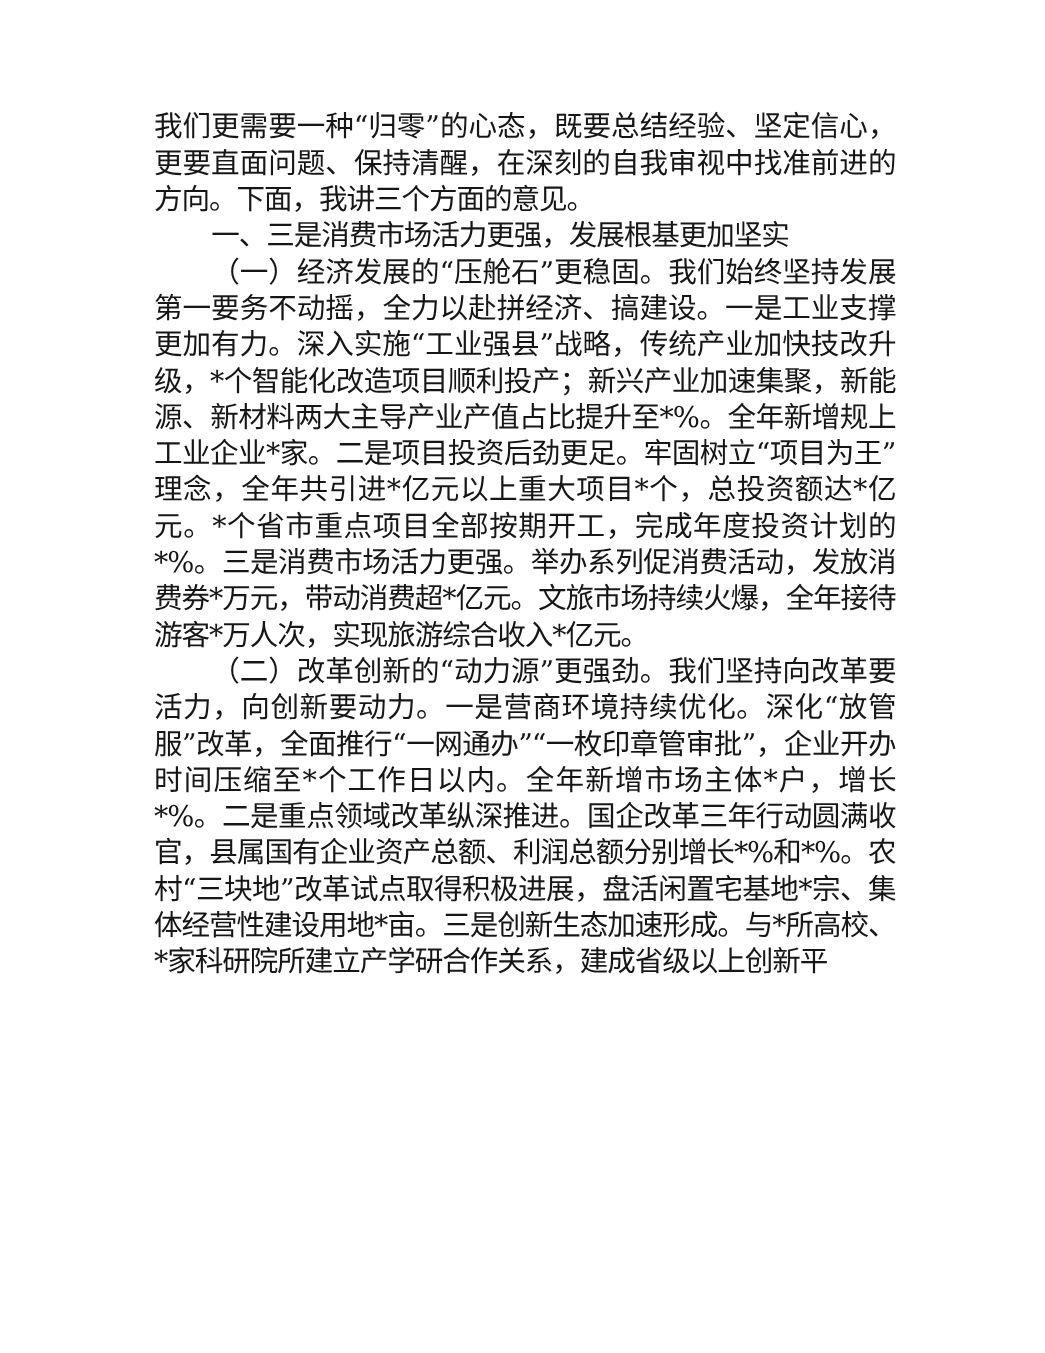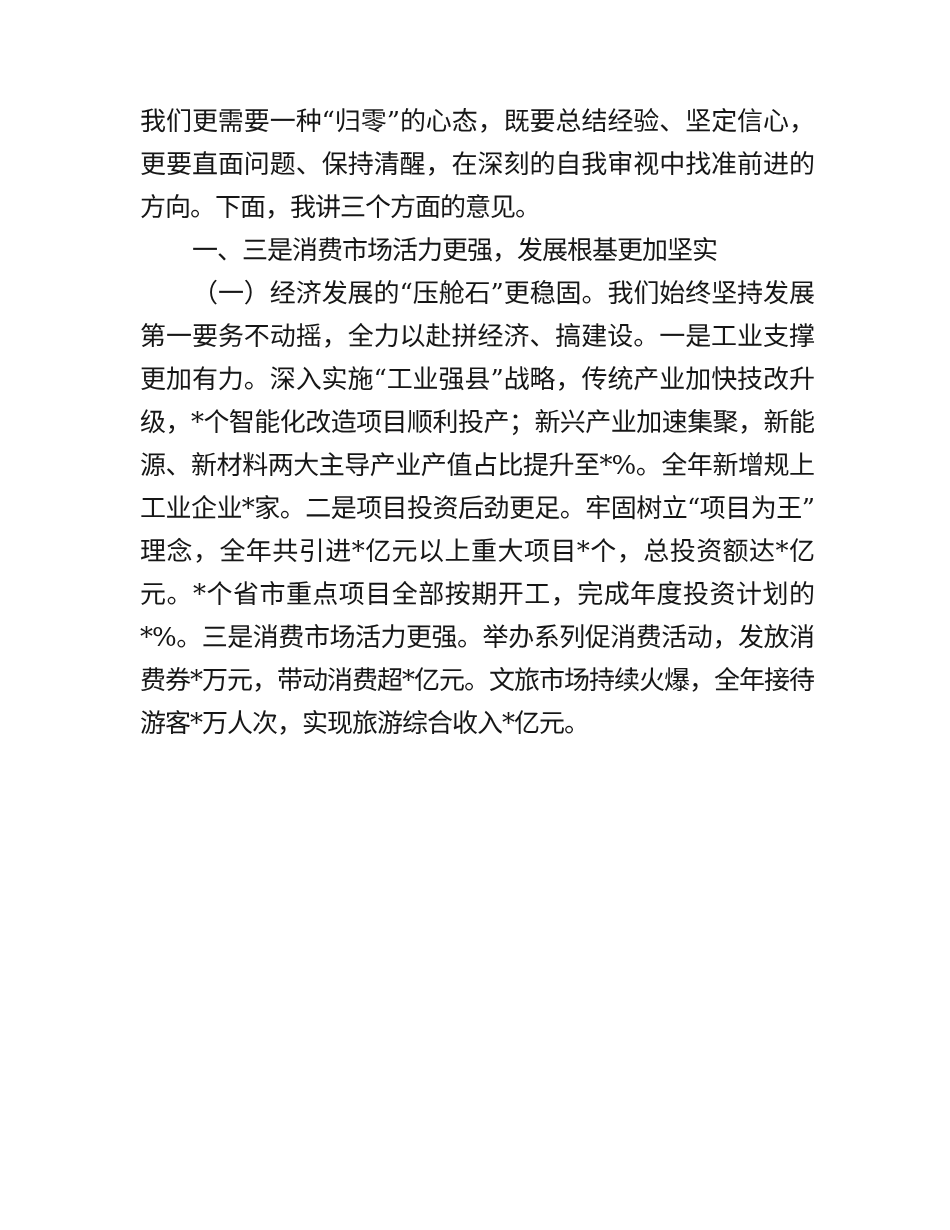--- a/index.html
+++ b/index.html
@@ -19,21 +19,21 @@
     position: absolute;
     left: 140px;
     top: 100px;
     width: 674px;
     color: #161616;
   }
   .text-block p {
     margin: 0;
     padding: 0;
     font-size: 26px;
-    line-height: 43px;
+    line-height: 33px;
     letter-spacing: -1px;
     text-align: justify;
     text-justify: inter-ideograph;
     word-break: break-all;
     font-weight: normal;
   }
   .indent {
     text-indent: 2em;
   }
   .heading {
@@ -41,14 +41,15 @@
   }
 </style>
 </head>
 <body>
 
 <div class="page">
   <div class="text-block">
     <p>我们更需要一种“归零”的心态，既要总结经验、坚定信心，更要直面问题、保持清醒，在深刻的自我审视中找准前进的方向。下面，我讲三个方面的意见。</p>
     <p class="indent heading">一、三是消费市场活力更强，发展根基更加坚实</p>
     <p class="indent">（一）经济发展的“压舱石”更稳固。我们始终坚持发展第一要务不动摇，全力以赴拼经济、搞建设。一是工业支撑更加有力。深入实施“工业强县”战略，传统产业加快技改升级，*个智能化改造项目顺利投产；新兴产业加速集聚，新能源、新材料两大主导产业产值占比提升至*%。全年新增规上工业企业*家。二是项目投资后劲更足。牢固树立“项目为王”理念，全年共引进*亿元以上重大项目*个，总投资额达*亿元。*个省市重点项目全部按期开工，完成年度投资计划的*%。三是消费市场活力更强。举办系列促消费活动，发放消费券*万元，带动消费超*亿元。文旅市场持续火爆，全年接待游客*万人次，实现旅游综合收入*亿元。</p>
+    <p class="indent">（二）改革创新的“动力源”更强劲。我们坚持向改革要活力，向创新要动力。一是营商环境持续优化。深化“放管服”改革，全面推行“一网通办”“一枚印章管审批”，企业开办时间压缩至*个工作日以内。全年新增市场主体*户，增长*%。二是重点领域改革纵深推进。国企改革三年行动圆满收官，县属国有企业资产总额、利润总额分别增长*%和*%。农村“三块地”改革试点取得积极进展，盘活闲置宅基地*宗、集体经营性建设用地*亩。三是创新生态加速形成。与*所高校、*家科研院所建立产学研合作关系，建成省级以上创新平</p>
   </div>
 </div>
 
 </body></html>

